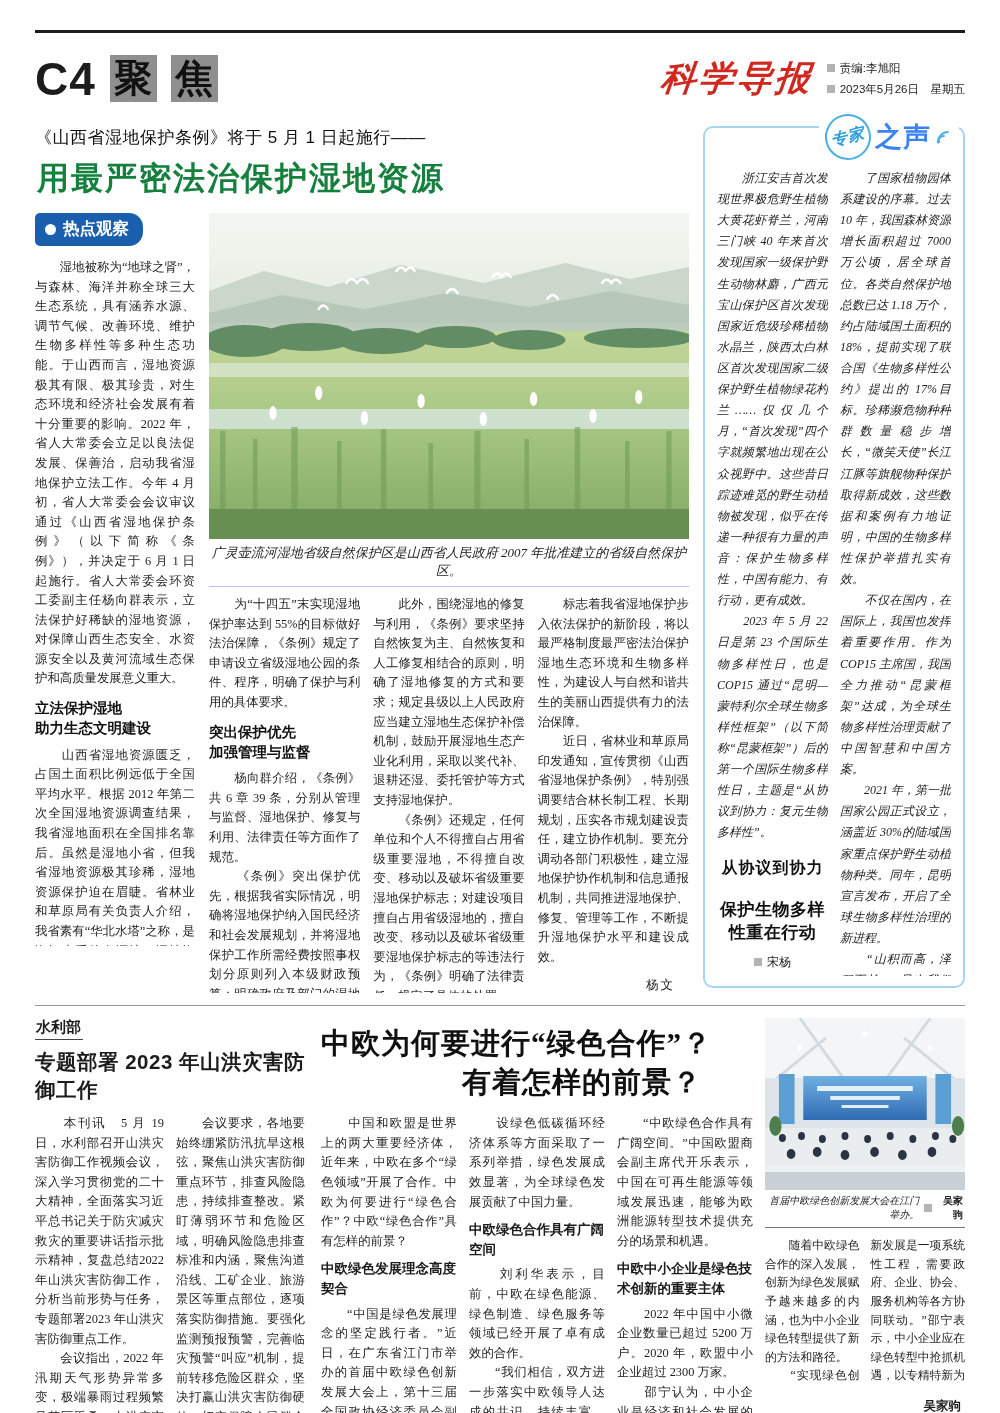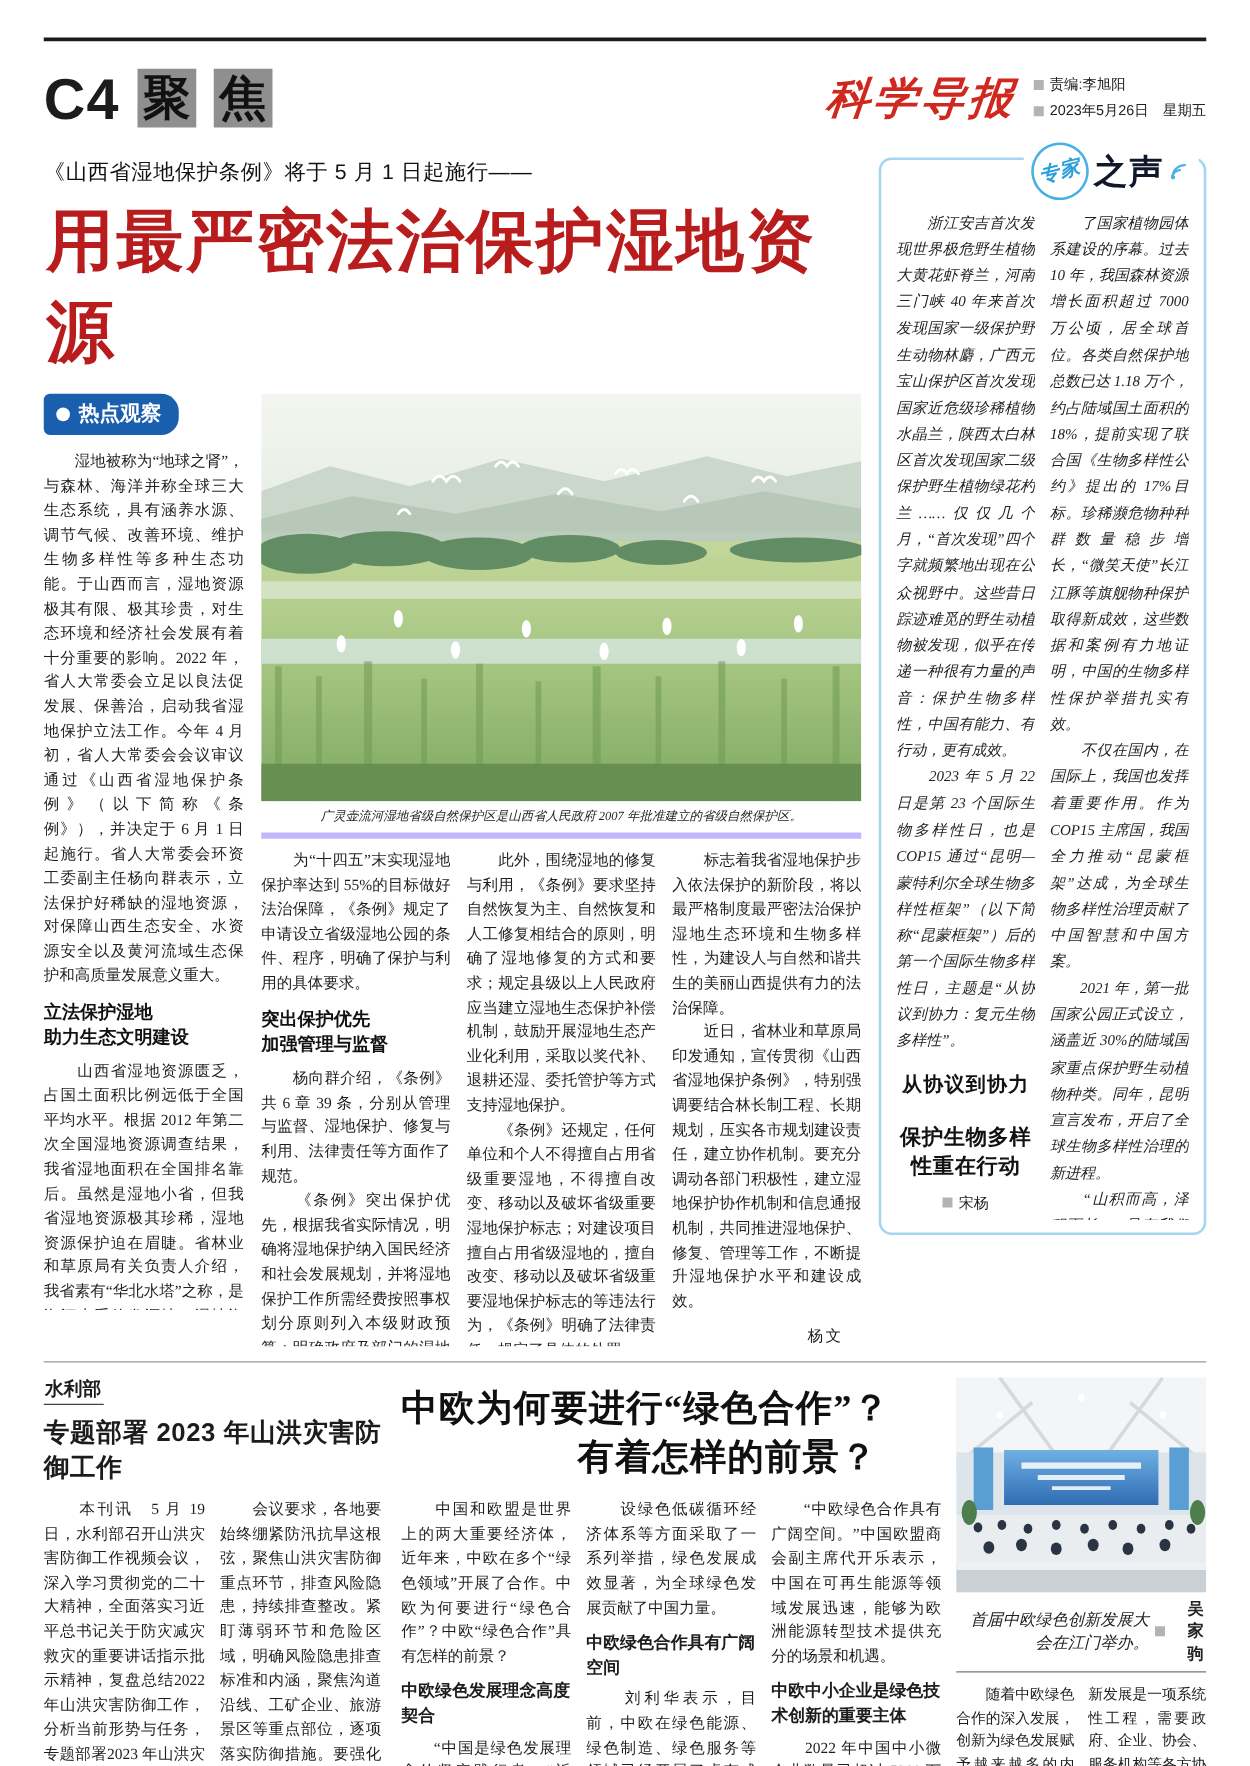--- a/index.html
+++ b/index.html
@@ -23,49 +23,49 @@
   .logo { color:#d0281e; font-size:35px; font-weight:700; font-style:italic;
     font-family:"Liberation Serif",serif; letter-spacing:3px; transform:skewX(-6deg); }
   .mh-meta { font-family:"Liberation Sans",sans-serif; font-size:11.5px; color:#222; line-height:1.8; }
   .mh-meta .row { display:flex; align-items:center; gap:5px; }
   .sq { width:8px; height:8px; background:#b3b3b3; display:inline-block; flex:none; }
 
   
   .top-row { display:flex; margin-top:12px; }
   .lead { flex:1; min-width:0; }
   .kicker { font-family:"Liberation Sans",sans-serif; font-size:17px; color:#111; letter-spacing:.5px; }
-  .headline { font-family:"Liberation Sans",sans-serif; font-size:54px; font-weight:800;
-    letter-spacing:2px; color:#b91c1c; margin:8px 0 12px 2px; }
+  .headline { font-family:"Liberation Sans",sans-serif; font-size:32px; font-weight:800;
+    letter-spacing:2px; color:#15803d; margin:8px 0 12px 2px; }
   .lead-body { display:flex; gap:14px; }
   .lead-c1 { width:160px; flex:none; }
   .badge { display:inline-flex; align-items:center; gap:7px; background:#1a5fae; color:#fff;
     font-family:"Liberation Sans",sans-serif; font-weight:700; font-size:16.5px;
     padding:5px 14px 6px 10px; border-radius:5px 14px 14px 5px; margin-bottom:12px; }
   .badge .dot { width:11px; height:11px; border-radius:50%; background:#fff; display:inline-block; }
   .bodytext { font-size:12.4px; line-height:1.58; text-align:justify; white-space:pre-line; color:#1e1e1e; }
   .c1-text { height:688px; overflow:hidden; }
   .subhead { font-family:"Liberation Sans",sans-serif; font-weight:800; font-size:14.5px;
     line-height:1.4; white-space:pre-line; margin:9px 0 7px 0; color:#111; }
   .lead-right { flex:1; min-width:0; display:flex; flex-direction:column; }
   .photo-wet { width:100%; height:326px; display:block; }
-  .caption { font-size:10px; font-style:italic; color:#222; text-align:center;
-    padding:5px 0 6px 0; border-bottom:5px solid #c4b5fd; }
+  .caption { font-size:13px; font-style:italic; color:#222; text-align:center;
+    padding:5px 0 6px 0; border-bottom:1px solid #c4b5fd; }
   .lead-cols { display:flex; gap:13px; margin-top:8px; height:398px; overflow:hidden; }
   .lead-cols .col { flex:1; min-width:0; overflow:hidden; }
   .byline { text-align:right; font-size:12.5px; padding-right:14px; margin-top:10px; letter-spacing:2px; }
 
   
   .expert { width:262px; flex:none; margin-left:14px; position:relative; }
   .expert-box { border:2px solid #a6d6ef; border-radius:10px; height:862px; padding:40px 12px 10px 12px; }
   .expert-logo { position:absolute; top:-12px; right:6px; background:#fff; display:flex;
     align-items:center; gap:4px; padding:0 6px; }
   .elogo-circle { width:46px; height:46px; border:2px solid #49b0e4; border-radius:50%;
     color:#2a9fdc; font-size:16px; font-weight:700; font-style:italic; display:flex;
     align-items:center; justify-content:center; transform:rotate(-14deg); letter-spacing:1px; }
-  .elogo-rest { color:#0f172a; font-family:"Liberation Sans",sans-serif; font-weight:800; font-size:27px; letter-spacing:1px; }
+  .elogo-rest { color:#3b82f6; font-family:"Liberation Sans",sans-serif; font-weight:800; font-size:27px; letter-spacing:1px; }
   .expert-cols { display:flex; gap:12px; height:100%; overflow:hidden; }
   .expert-cols .col { flex:1; min-width:0; overflow:hidden; }
   .expert-text { font-size:12px; line-height:1.76; font-style:italic; text-align:justify; white-space:pre-line; color:#222; }
   .expert-title { font-family:"Liberation Sans",sans-serif; font-weight:800; text-align:center;
     color:#111; margin:14px 0 10px 0; font-style:normal; }
   .expert-title .t1 { font-size:16px; letter-spacing:1px; }
   .expert-title .t2 { font-size:17px; margin-top:19px; letter-spacing:.5px; }
   .expert-author { display:flex; align-items:center; justify-content:center; gap:5px;
     font-size:12px; margin:6px 0 12px 0; font-style:normal; }
 
@@ -83,21 +83,21 @@
   .euro-left { width:432px; flex:none; }
   .euro-head { font-family:"Liberation Serif",serif; font-weight:700; font-size:29px;
     letter-spacing:1px; color:#101010; line-height:1.35; margin-top:6px; }
   .euro-head .l2 { text-align:center; padding-left:90px; }
   .euro-cols { display:flex; gap:12px; margin-top:12px; height:300px; overflow:hidden; }
   .euro-cols .col { flex:1; min-width:0; overflow:hidden; }
   .euro-sub { font-family:"Liberation Sans",sans-serif; font-weight:800; font-size:13.5px;
     line-height:1.45; margin:8px 0 6px 0; }
   .euro-right { flex:1; min-width:0; display:flex; flex-direction:column; }
   .photo-conf { width:100%; height:172px; display:block; }
-  .euro-caption { font-size:13px; font-style:italic; color:#222; text-align:right;
+  .euro-caption { font-size:10px; font-style:italic; color:#222; text-align:right;
     padding:4px 2px 5px 0; border-bottom:1px solid #777; display:flex; justify-content:flex-end;
     align-items:center; gap:5px; }
   .euro-caption b { font-style:normal; font-family:"Liberation Sans",sans-serif; font-weight:700; }
   .euro-p4 { margin-top:8px; column-count:2; column-gap:11px; height:158px; overflow:hidden;
     font-size:11.8px; line-height:1.58; text-align:justify; white-space:pre-line; }
   .euro-sign { text-align:right; font-family:"Liberation Sans",sans-serif; font-weight:700;
     font-size:12.5px; margin-top:4px; padding-right:4px; }
 </style>
 </head>
 <body>

